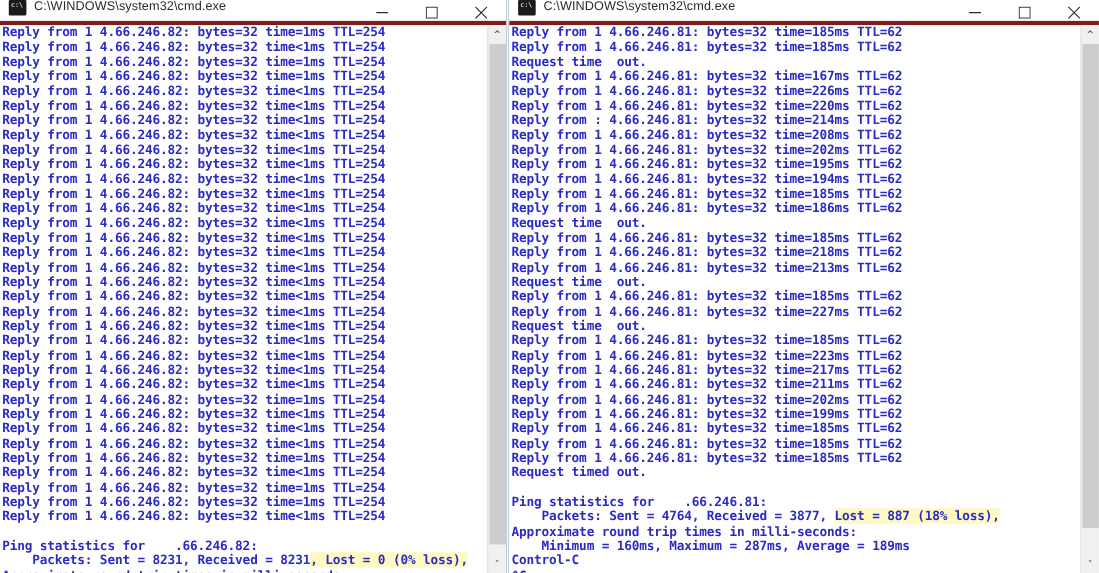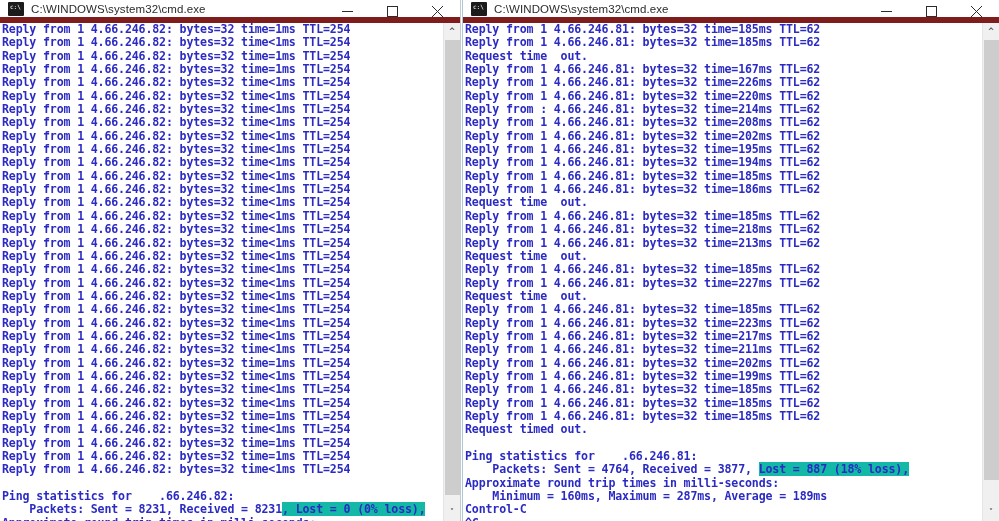--- a/index.html
+++ b/index.html
@@ -38,23 +38,23 @@
     top: 0px;
     width: 537px;
     height: 521px;
     border-left: 1px solid #a8c8e0;
   }
 
   .titlebar {
     position: relative;
     height: 23px;
     background: #ffffff;
-    border-bottom: 6px solid #7f1d1d;
-    display: flex;
-    align-items: center;
+    border-bottom: 4px solid #7f1d1d;
+    display: flex;
+    align-items: flex-start;
     box-sizing: border-box;
   }
   .title-icon {
     width: 16px;
     height: 14px;
     margin-left: 8px;
     margin-right: 7px;
     background: #1b1b1b;
     border-radius: 1px;
     position: relative;
@@ -109,21 +109,21 @@
     top: 0px;
     font-family: "DejaVu Sans Mono", monospace;
     font-size: 11.6px;
     line-height: 13.35px;
     color: #2b2bc4;
     white-space: pre;
     letter-spacing: -0.15px;
   }
   .console-text .line { height: 13.35px; }
   .hl {
-    background: #14b8a6;
+    background: #fef9c3;
     color: #2b2bc4;
   }
 
   
   .scrollbar {
     position: absolute;
     top: 0;
     right: 0;
     width: 17px;
     height: 498px;

